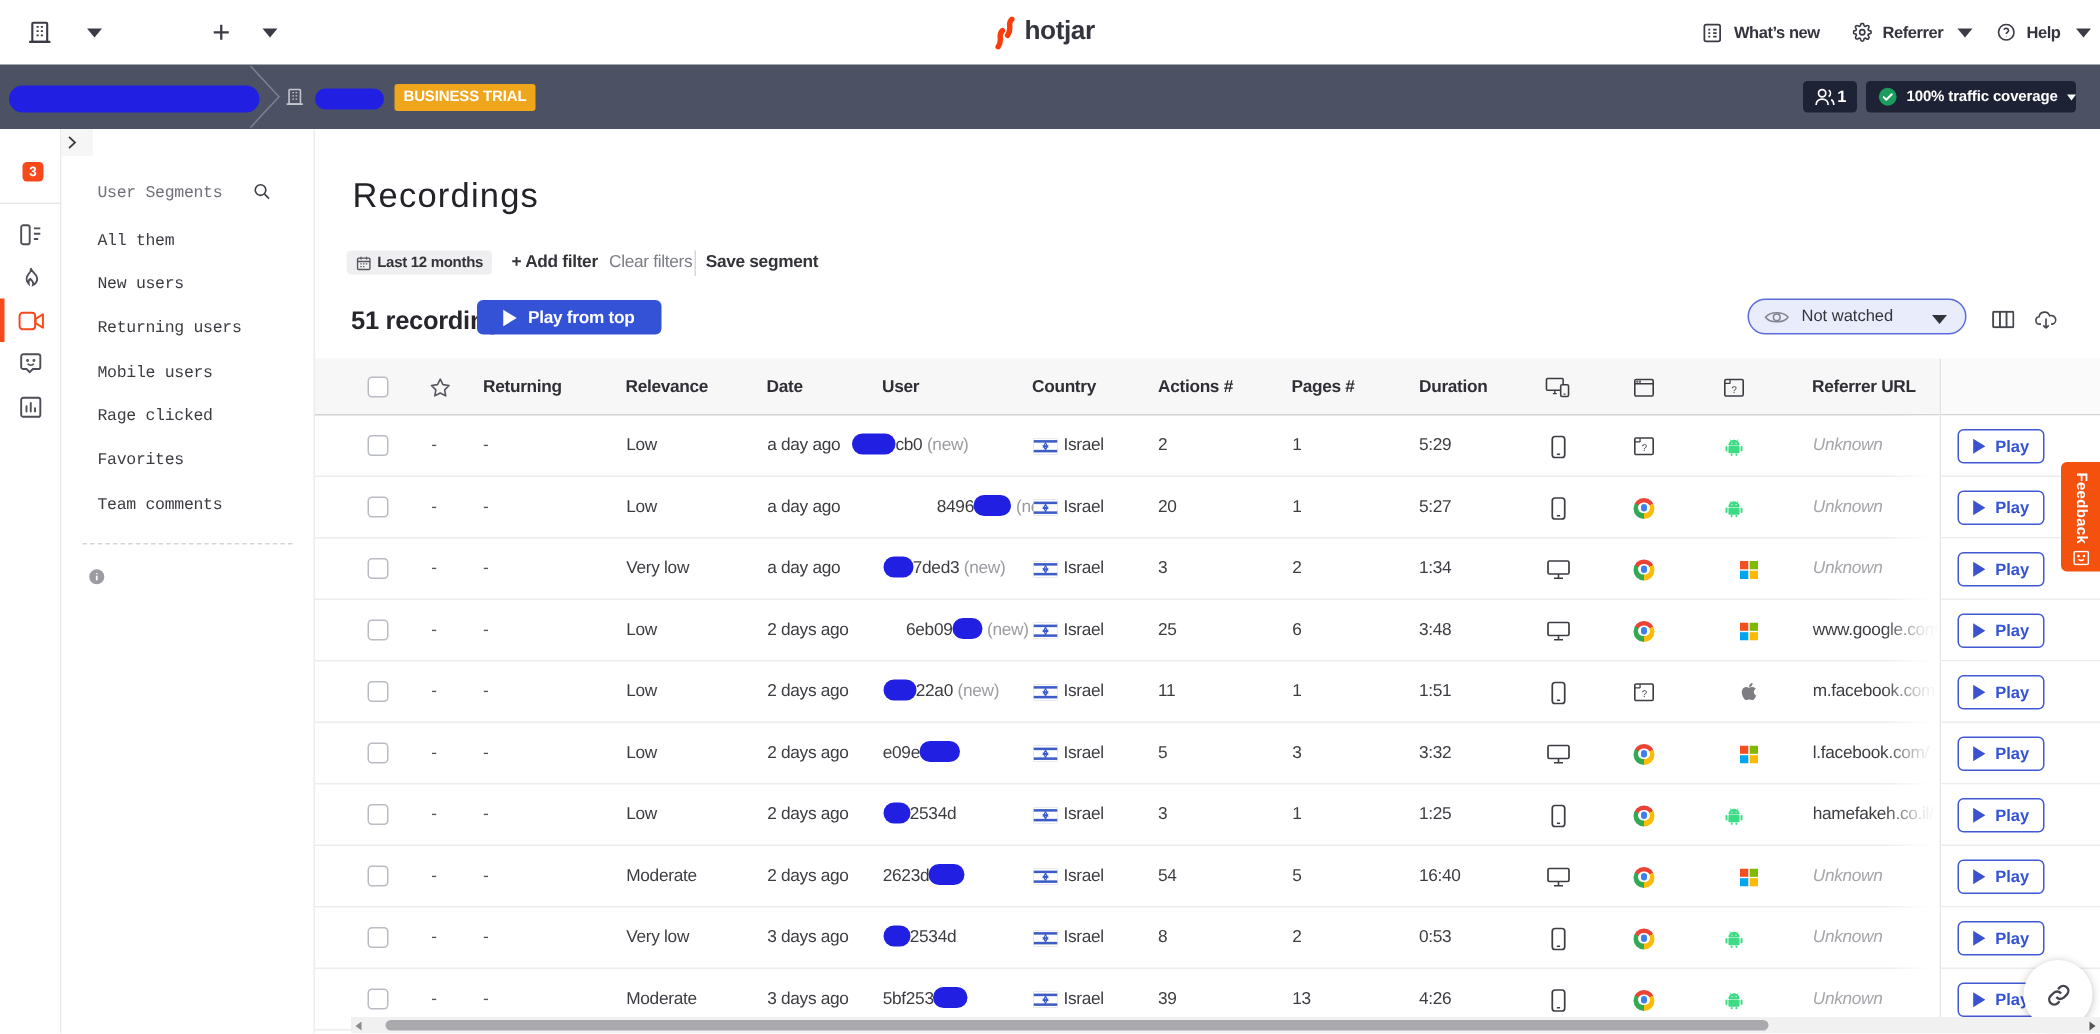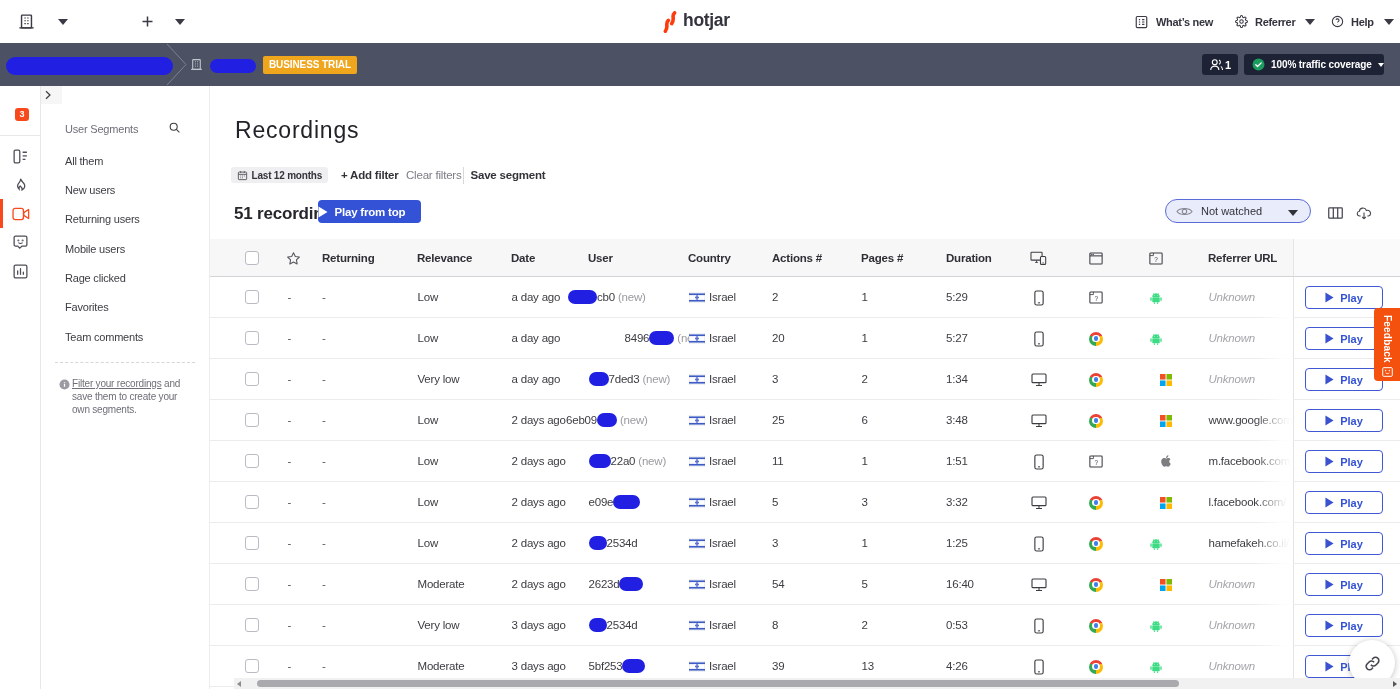--- a/index.html
+++ b/index.html
@@ -17,39 +17,39 @@
 .darkbox { position:absolute; top:11px; height:21px; background:#1e2235; border-radius:3px; display:flex; align-items:center; color:#fff; }
 .darkbox svg { flex-shrink:0; }
 
 #rail { position:absolute; left:0; top:86px; width:41px; height:603px; background:#fff; border-right:1px solid #e8e8ea; }
 #rail .sep { position:absolute; left:0; top:49px; width:41px; height:1px; background:#e8e8ea; }
 .railicon { position:absolute; left:0; width:41px; height:29px; display:flex; align-items:center; justify-content:center; }
 #badge3 { position:absolute; left:15px; top:22px; width:14px; height:13px; background:#f8491c; border-radius:3px; color:#fff; font-size:9px; font-weight:700; text-align:center; line-height:13px; }
 #activebar { position:absolute; left:0; top:113px; width:3px; height:29px; background:#f8491c; }
 
 #panel { position:absolute; left:41px; top:86px; width:169px; height:603px; background:#fff; border-right:1px solid #ececee; }
-.seg-item { position:absolute; left:24px; font-size:11px; color:#3c3c43; letter-spacing:-.2px; }
+.seg-item { position:absolute; left:24px; font-size:11px; color:#3c3c43; letter-spacing:-.2px;font-family:Liberation Mono, monospace; }
 
 #main { position:absolute; left:210px; top:86px; width:1190px; height:603px; background:#fff; }
 h1 { position:absolute; left:25px; top:31px; font-size:23px; font-weight:500; color:#222228; letter-spacing:0.8px; }
 .chip { position:absolute; left:20.5px; top:81px; height:16px; background:#efeff1; border-radius:3px; display:flex; align-items:center; padding:0 6px; gap:4px; white-space:nowrap; font-size:10px; font-weight:700; color:#33333a; letter-spacing:-.2px; }
 .ftxt { position:absolute; top:82.5px; font-size:11.5px; letter-spacing:-.2px; }
-.btn-play-top { position:absolute; left:107.5px; top:114px; width:103px; height:23px; background:#3352d6; border-radius:4px; color:#fff; font-size:11.5px; font-weight:700; display:flex; align-items:center; gap:7px; letter-spacing:-.2px; }
+.btn-play-top { position:absolute; left:107.5px; top:114px; width:123px; height:23px; background:#3352d6; border-radius:4px; color:#fff; font-size:11.5px; font-weight:700; display:flex; align-items:center; justify-content:center; gap:7px; letter-spacing:-.2px; }
 .sel-watched { position:absolute; left:955px; top:113px; width:146px; height:24px; background:#e9ecfb; border:1px solid #5b6cd9; border-radius:12px; display:flex; align-items:center; padding:0 10px; gap:8px; font-size:11px; color:#33333a; }
 
 #thead { position:absolute; left:0; top:153px; width:1083px; height:38px; background:#f7f7f8; border-bottom:1px solid #d4d4d8; }
 #theadr { position:absolute; left:1083px; top:153px; width:107px; height:38px; background:#fafafa; border-bottom:1px solid #d4d4d8; border-left:1px solid #e4e4e6; }
 .hcell { position:absolute; top:0; height:38px; line-height:38px; font-size:11.5px; font-weight:700; color:#2f2f36; letter-spacing:-.2px; }
 .row { position:absolute; left:0; width:1083px; height:41px; border-bottom:1px solid #ececee; }
 .rowr { position:absolute; left:1083px; width:107px; height:41px; border-bottom:1px solid #ececee; border-left:1px solid #e4e4e6; background:#fff; }
 .cell { position:absolute; font-size:11.5px; color:#3c3c42; line-height:41px; height:41px; letter-spacing:-.2px; }
 .cb { position:absolute; left:34.5px; width:14px; height:14px; border:1px solid #babcc4; border-radius:3px; background:#fff; }
 .new { color:#9a9aa1; }
 .unknown { color:#a5a5ab; font-style:italic; }
-.btn-play { position:absolute; left:11px; top:9px; width:78px; height:23px; border:1px solid #4059d2; border-radius:4px; background:#fff; color:#3352d6; font-size:11px; font-weight:700; display:flex; align-items:center; justify-content:center; gap:6px; }
+.btn-play { position:absolute; left:11px; top:9px; width:58px; height:23px; border:1px solid #4059d2; border-radius:4px; background:#fff; color:#3352d6; font-size:11px; font-weight:700; display:flex; align-items:center; justify-content:center; gap:6px; }
 .chrome { width:14px; height:14px; border-radius:50%; background:conic-gradient(from 60deg,#fbbc05 0 120deg,#34a853 0 240deg,#ea4335 0 360deg); }
 .chrome::before { content:''; position:absolute; left:3.4px; top:3.4px; width:7.2px; height:7.2px; background:#fff; border-radius:50%; }
 .chrome::after { content:''; position:absolute; left:4.6px; top:4.6px; width:4.8px; height:4.8px; background:#3f7fe8; border-radius:50%; }
 
 #feedback { position:absolute; left:1374px; top:308px; width:26px; height:73px; background:#f4500e; border-radius:4px 0 0 4px; }
 #fab { position:absolute; left:1349px; top:640px; width:46px; height:46px; background:#fff; border-radius:50%; box-shadow:0 1px 6px rgba(0,0,0,.25); display:flex; align-items:center; justify-content:center; }
 
 #hscroll { position:absolute; left:234px; top:678px; width:1166px; height:11px; background:#f1f1f2; }
 #hthumb { position:absolute; left:23px; top:2px; width:922px; height:7px; background:#a9a9ae; border-radius:4px; }
 </style>
@@ -184,21 +184,20 @@
   <div class="seg-item" style="top:127px;">Returning users</div>
   <div class="seg-item" style="top:157px;">Mobile users</div>
   <div class="seg-item" style="top:186px;">Rage clicked</div>
   <div class="seg-item" style="top:215px;">Favorites</div>
   <div class="seg-item" style="top:245px;">Team comments</div>
   <div style="position:absolute; left:14px; top:276px; width:140px; border-top:1px dashed #d6d6da;"></div>
   <svg style="position:absolute; left:18px; top:293px;" width="11" height="11" viewBox="0 0 24 24">
       <circle cx="12" cy="12" r="11" fill="#9b9ba3"></circle>
       <path d="M12 10.5v6.5M12 6.8v1.4" stroke="#fff" stroke-width="2.6"></path>
     </svg>
-  <div style="position:absolute; left:31px; top:291px; width:119px; font-size:10px; line-height:13px; color:#6e6f78; letter-spacing:-.2px;"><span style="text-decoration:underline;">Filter your recordings</span> and save them to create your own segments.</div>
 </div>
 <div id="main">
   <h1>Recordings</h1>
   <div class="chip">
     <svg width="11" height="11" viewBox="0 0 24 24" fill="none" stroke="#55565e" stroke-width="2">
         <rect x="3" y="4.5" width="18" height="16.5" rx="1.5"></rect>
         <path d="M3 9.5h18M8 2.5v4M16 2.5v4"></path>
         <path d="M7 13h2M11 13h2M15 13h2M7 17h2M11 17h2" stroke-width="1.7"></path>
       </svg>
     Last 12 months
@@ -382,21 +381,21 @@
       <div class="btn-play"><svg width="9" height="11" viewBox="0 0 10 12">
           <path d="M0.5 0.5 L9.5 6 L0.5 11.5 Z" fill="#3a52cf"></path>
         </svg>Play</div>
     </div>
   <div class="row" style="top:314px;">
     <div class="cb" style="top:13px;"></div>
     <div class="cell" style="left:77.5px;color:#55565e;">-</div>
     <div class="cell" style="left:112px;color:#55565e;">-</div>
     <div class="cell" style="left:207.5px;">Low</div>
     <div class="cell" style="left:301.5px;">2 days ago</div>
-    <div class="cell" style="left:356px;"><span>6eb09</span><span style="display:inline-block;vertical-align:-3px;width:20px;height:14px;background:#2120e2;border-radius:7px;"></span> <span class="new">(new)</span></div>
+    <div class="cell" style="left:394px;"><span>6eb09</span><span style="display:inline-block;vertical-align:-3px;width:20px;height:14px;background:#2120e2;border-radius:7px;"></span> <span class="new">(new)</span></div>
     <svg class="abs" style="left:478.5px;top:15px;" width="16" height="11" viewBox="0 0 16 11">
         <rect width="16" height="11" fill="#fff" stroke="#d0d0d6" stroke-width="0.6"></rect>
         <rect x="0" y="1.4" width="16" height="1.7" fill="#3d5cc5"></rect>
         <rect x="0" y="7.9" width="16" height="1.7" fill="#3d5cc5"></rect>
         <path d="M8 3.2 6.55 5.85h2.9zM8 7.8 6.55 5.15h2.9z" fill="none" stroke="#3d5cc5" stroke-width="0.8"></path>
       </svg>
     <div class="cell" style="left:499px;">Israel</div>
     <div class="cell" style="left:562px;">25</div>
     <div class="cell" style="left:651.5px;">6</div>
     <div class="cell" style="left:736px;">3:48</div>

